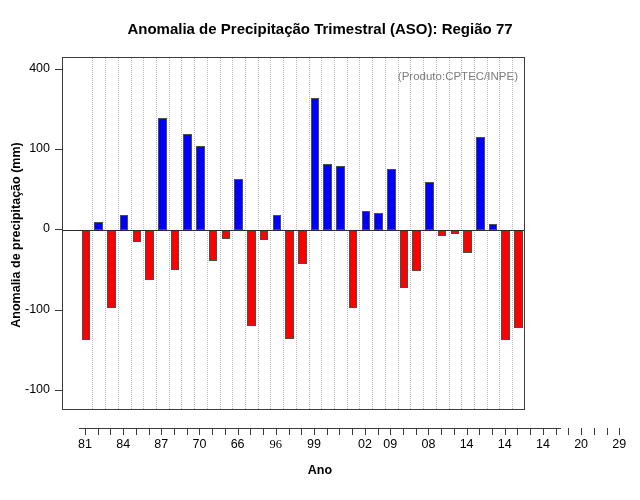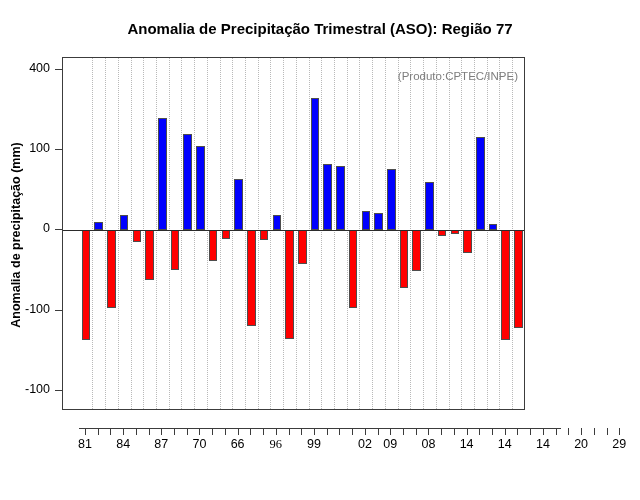--- a/index.html
+++ b/index.html
@@ -327,14 +327,15 @@
       <div class="xtick-mark" style="left: 555.64px;"></div>
       <div class="xtick-mark" style="left: 568.36px;"></div>
       <div class="xtick-mark" style="left: 581.08px;"></div>
       <div class="xtick-label" style="left: 581.08px;">20</div>
       <div class="xtick-mark" style="left: 593.8px;"></div>
       <div class="xtick-mark" style="left: 606.52px;"></div>
       <div class="xtick-mark" style="left: 619.24px;"></div>
       <div class="xtick-label" style="left: 619.24px;">29</div>
     </div>
 
+  <div id="xlabel-text">Ano</div>
 
 </div>
 
 </body></html>

